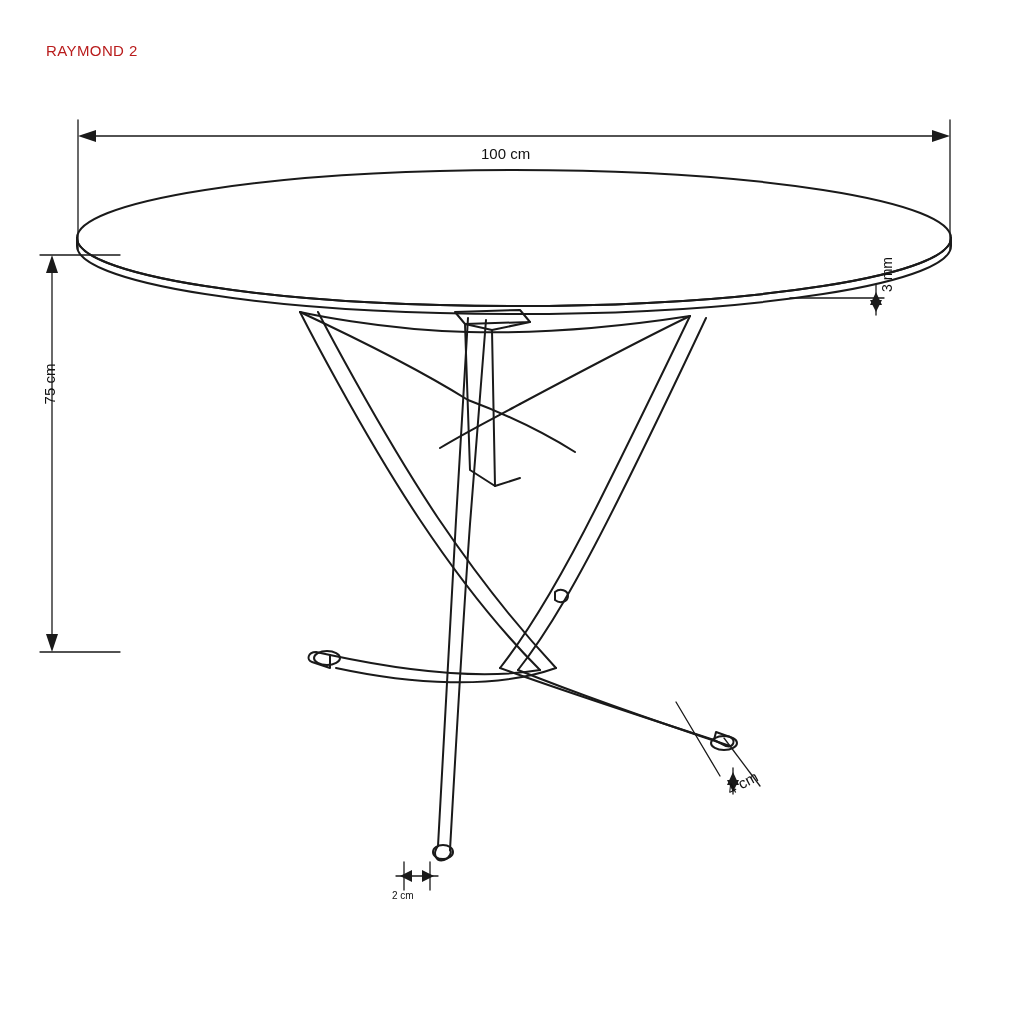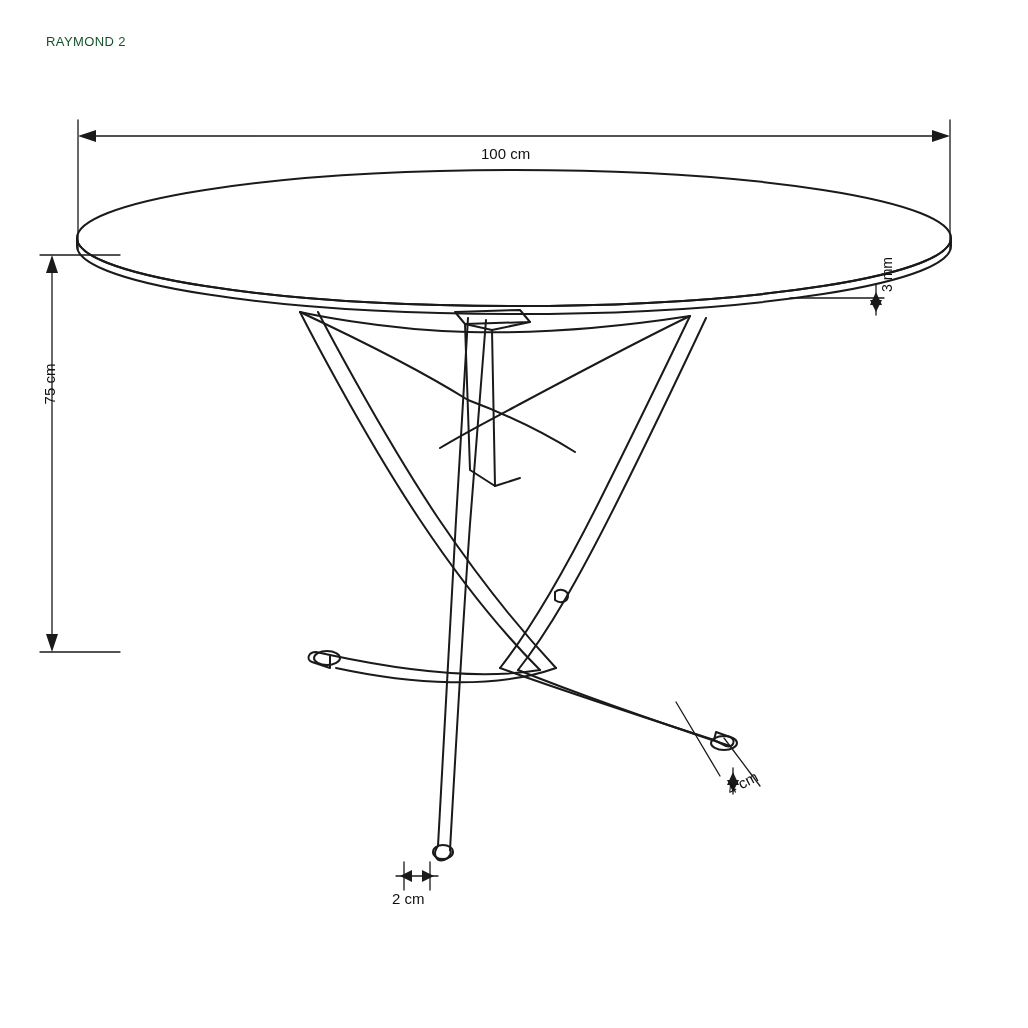--- a/index.html
+++ b/index.html
@@ -17,24 +17,24 @@
   }
   #sheet {
     position: relative;
     width: 1028px;
     height: 1028px;
     background: #ffffff;
   }
   .product-title {
     position: absolute;
     left: 46px;
-    top: 34px;
-    font-size: 13px;
+    top: 42px;
+    font-size: 15px;
     letter-spacing: 0.4px;
-    color: #14532d;
+    color: #b91c1c;
     white-space: nowrap;
   }
   svg.drawing {
     position: absolute;
     left: 0;
     top: 0;
     width: 1028px;
     height: 1028px;
   }
   .dim-label {
@@ -65,21 +65,21 @@
   #label-legwidth {
     left: 724px;
     top: 783px;
     transform: rotate(-28deg);
     transform-origin: left top;
     font-size: 15px;
   }
   #label-legthick {
     left: 392px;
     top: 890px;
-    font-size: 15px;
+    font-size: 10px;
   }
 </style>
 </head>
 <body>
 
 <div id="sheet">
 
   <div class="product-title">RAYMOND 2</div>
 
   <svg class="drawing" viewBox="0 0 1028 1028">

